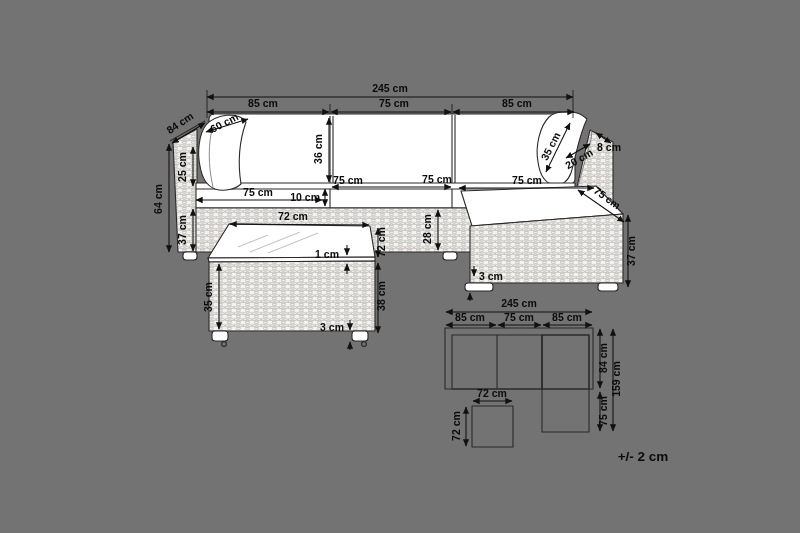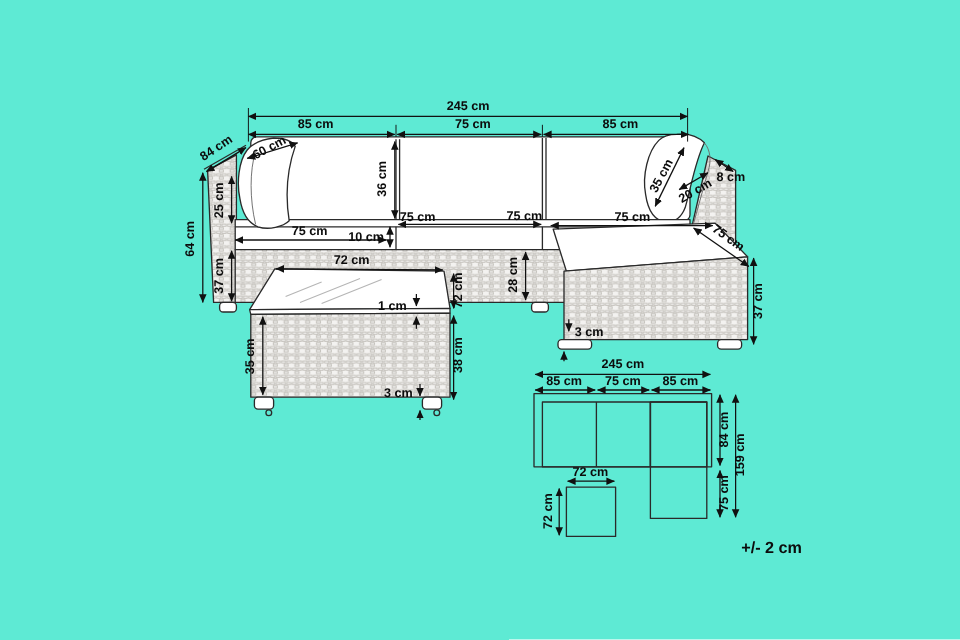--- a/index.html
+++ b/index.html
@@ -1,16 +1,16 @@
 <!DOCTYPE html>
 <html><head>
 <meta charset="utf-8">
 <style>
   html,body{margin:0;padding:0;background:#fff;}
-  .stage{width:800px;height:533px;background:#5eead4;position:relative;overflow:hidden;
+  .stage{width:800px;height:533px;background:#737373;position:relative;overflow:hidden;
          font-family:"Liberation Sans",sans-serif;}
   svg{display:block;}
   .ln{stroke:#2a2a2a;stroke-width:1.1;fill:none;stroke-linejoin:round;}
   .white{fill:#ffffff;stroke:#2a2a2a;stroke-width:1.1;stroke-linejoin:round;}
   .hatch{fill:url(#rattan);stroke:#2a2a2a;stroke-width:1.1;stroke-linejoin:round;}
   .fold{stroke:#6d6d6d;stroke-width:.8;fill:none;}
   .refl{stroke:#b5b5b5;stroke-width:.9;fill:none;}
   .dl{stroke:#111;stroke-width:1.05;fill:none;}
   .ext{stroke:#111;stroke-width:.8;fill:none;}
   text.dim{font:bold 10.5px "Liberation Sans",sans-serif;fill:#0c0c0c;}

